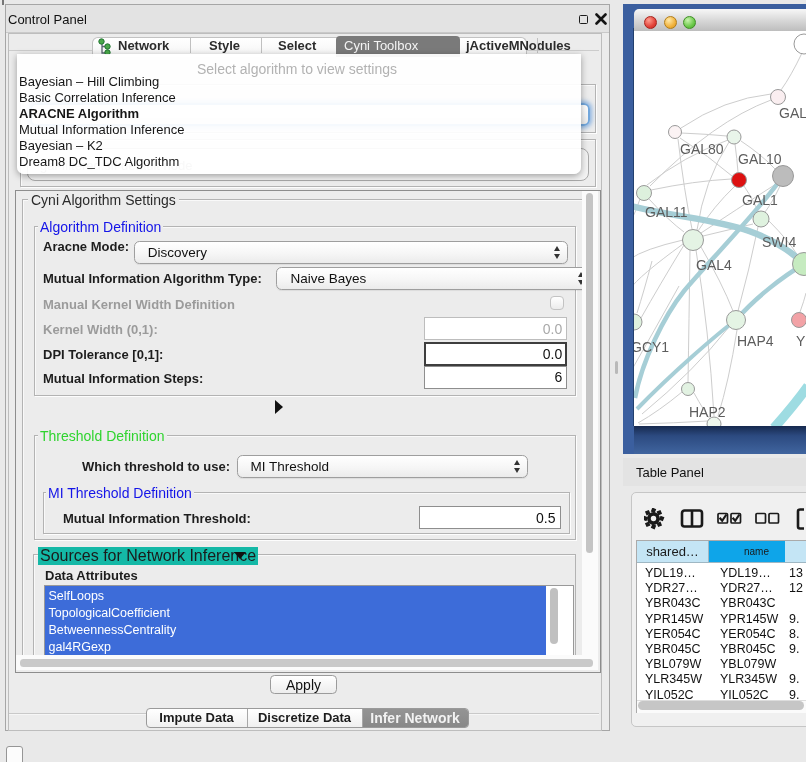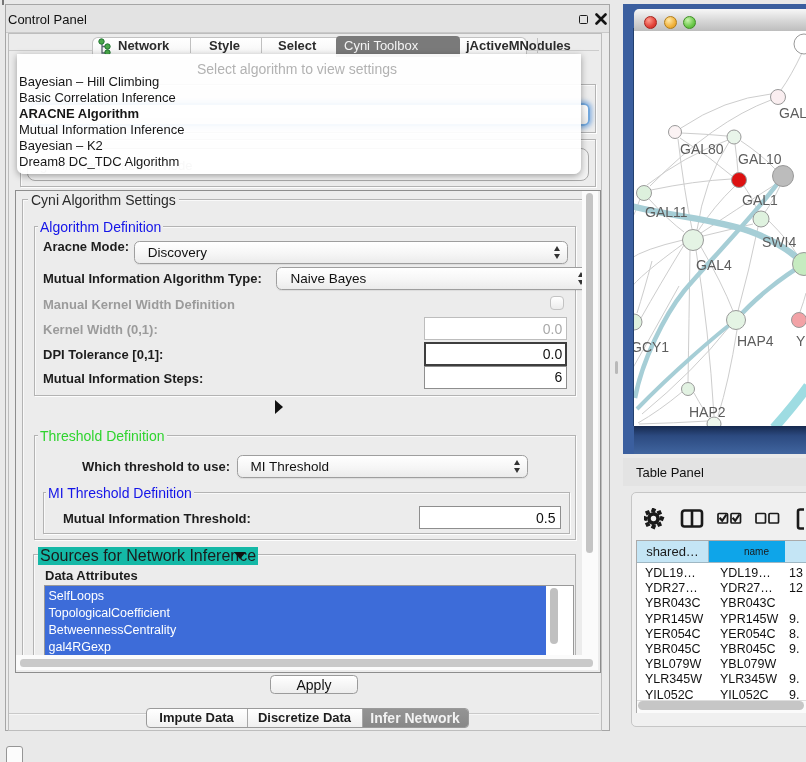--- a/index.html
+++ b/index.html
@@ -143,21 +143,21 @@
 <div class="abs" style="left:45px;top:586px;width:500.5px;height:68.6px;background:#3d6cd9;"></div>
 <div class="abs" style="left:48.5px;top:587.5px;font-size:12.5px;color:#fff;line-height:17.2px;">SelfLoops<br>TopologicalCoefficient<br>BetweennessCentrality<br>gal4RGexp</div>
 <div class="abs" style="left:550px;top:588px;width:8px;height:56px;background:#c0c0c0;border-radius:4px;"></div>
 
 <div class="abs" style="left:16px;top:655.2px;width:582px;height:15px;background:#fbfbfb;"></div>
 <div class="abs" style="left:20px;top:659.4px;width:573px;height:7.2px;background:#c9c9c9;border-radius:3.5px;"></div>
 
 <div class="abs" style="left:581.5px;top:190.5px;width:16.4px;height:464px;background:#fbfbfb;"></div>
 <div class="abs" style="left:585.5px;top:192.5px;width:7.5px;height:360px;background:#c4c4c4;border-radius:4px;"></div>
 
-<div class="abs" style="left:270px;top:675px;width:88px;height:19px;box-sizing:border-box;border:1px solid #9b9b9b;border-radius:4.5px;background:linear-gradient(#ffffff,#ededed);display:flex;align-items:center;justify-content:center;font-size:14px;color:#111;">Apply</div>
+<div class="abs" style="left:270px;top:675px;width:67px;height:19px;box-sizing:border-box;border:1px solid #9b9b9b;border-radius:4.5px;background:linear-gradient(#ffffff,#ededed);display:flex;align-items:center;justify-content:center;font-size:14px;color:#111;">Apply</div>
 
 <div class="abs" style="left:9px;top:712.5px;width:590px;height:1px;background:#c9c9c9;"></div>
 <div class="abs" style="left:9px;top:713.5px;width:590px;height:1px;background:#f6f6f6;"></div>
 
 <div class="abs" style="left:145.5px;top:708px;width:323px;height:19.5px;box-sizing:border-box;border:1px solid #9a9a9a;border-radius:4px;background:linear-gradient(#ffffff,#f0f0f0);overflow:hidden;display:flex;">
   <div style="width:100px;border-right:1px solid #a8a8a8;display:flex;align-items:center;justify-content:center;font-size:13px;font-weight:bold;color:#1c1c1c;">Impute Data</div>
   <div style="width:114px;border-right:1px solid #a8a8a8;display:flex;align-items:center;justify-content:center;font-size:13px;font-weight:bold;color:#1c1c1c;">Discretize Data</div>
   <div style="flex:1;background:linear-gradient(#949494,#888888);display:flex;align-items:center;justify-content:center;font-size:14px;color:#f2f2f2;font-weight:bold;">Infer Network</div>
 </div>
 

